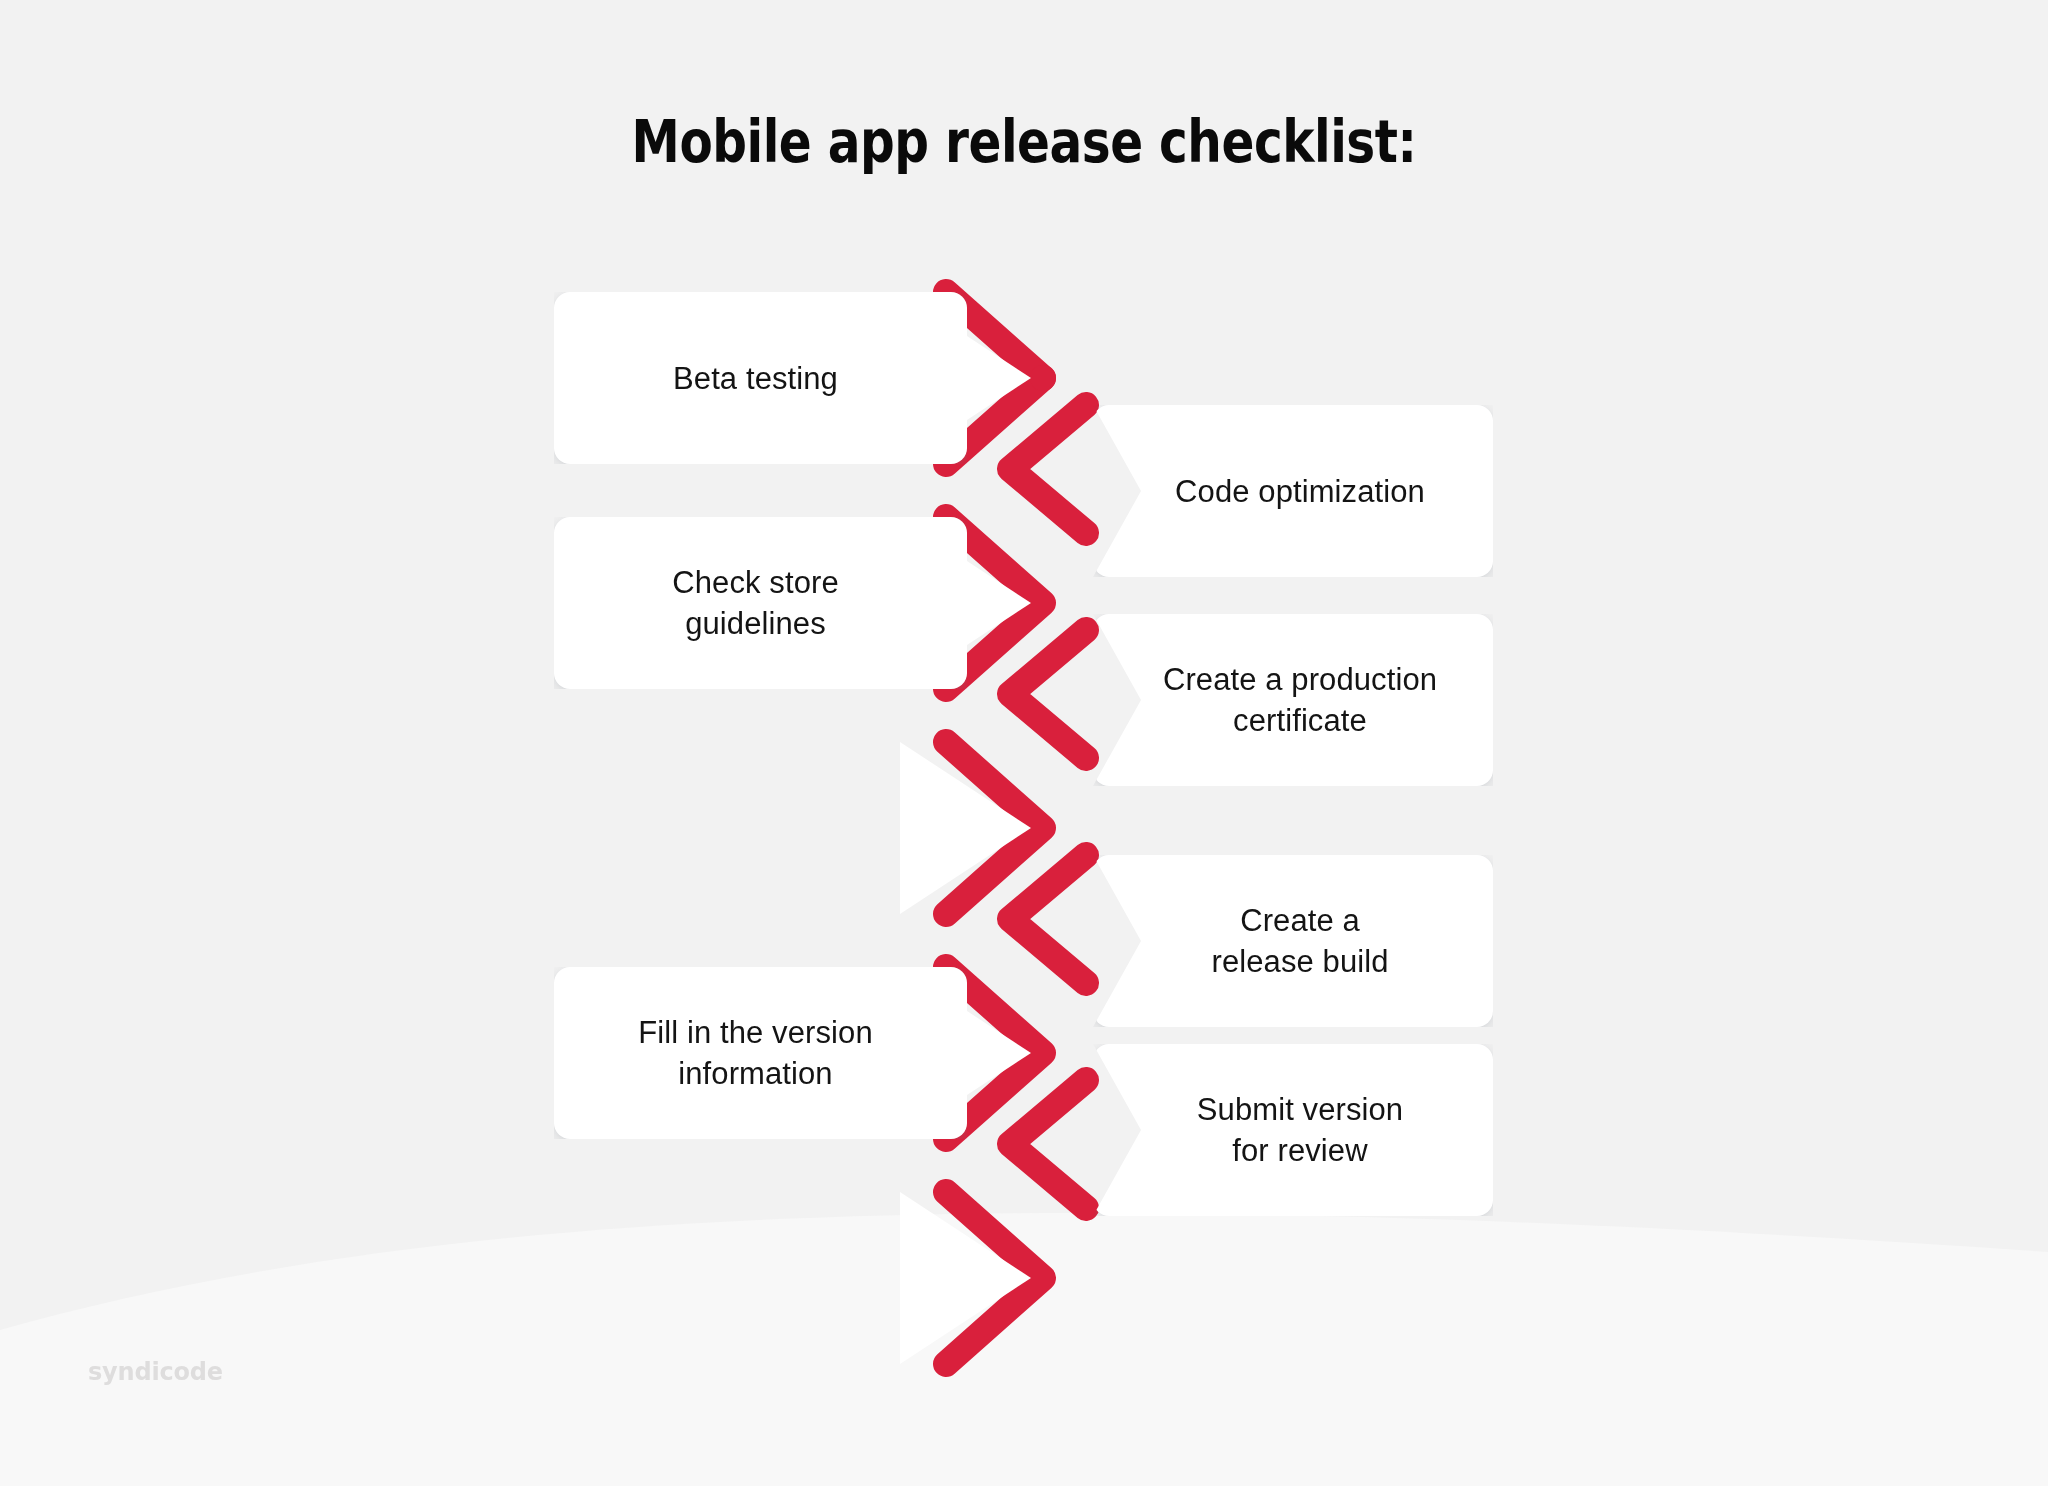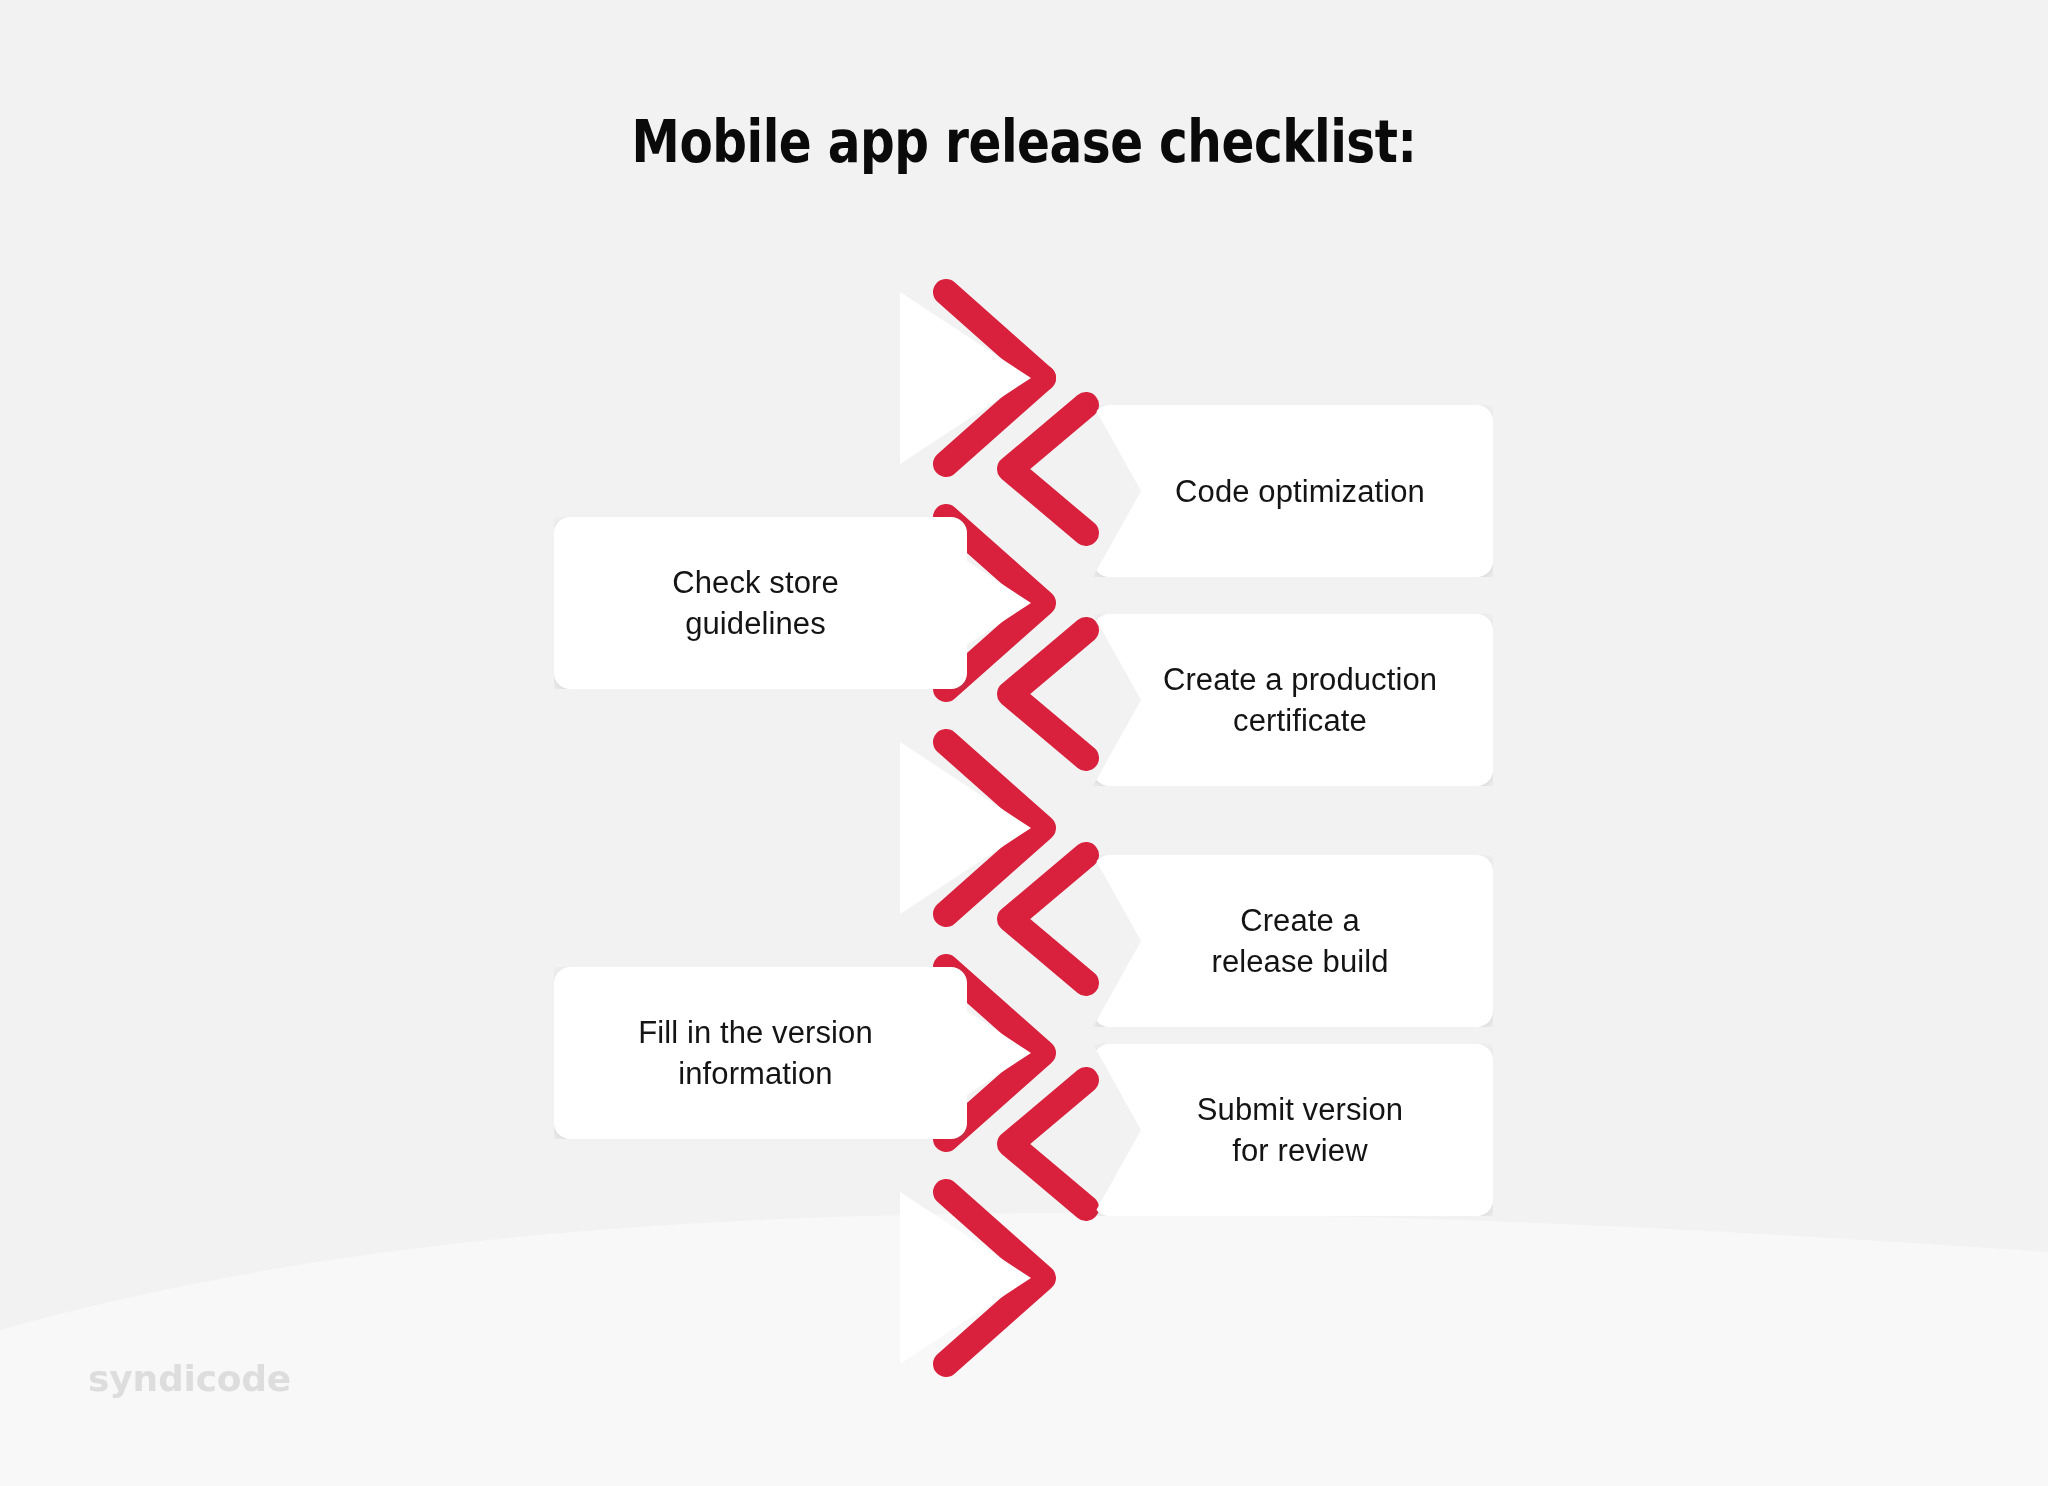--- a/index.html
+++ b/index.html
@@ -92,21 +92,21 @@
       48px 50%);
     border-radius:16px;
   }
   .node.left{
     -webkit-clip-path:polygon(0 0, 100% 0, calc(100% - 0px) 50%, 100% 100%, 0 100%);
   }
   
   .logo{
     position:absolute;
     left:88px;top:1358px;
-    font-size:36px;
+    font-size:24px;
     font-weight:bold;
     color:#dedddd;
     letter-spacing:-0.2px;
     font-family:"DejaVu Sans","Liberation Sans",sans-serif;
   }
 </style>
 </head>
 <body>
 
 <div id="stage">
@@ -135,20 +135,23 @@
 
       <path d="M1086,405 L1010,469 L1086,533" stroke="#d9203c"></path>
       <path d="M1086,630 L1010,694 L1086,758"></path>
       <path d="M1086,855 L1010,919 L1086,983"></path>
       <path d="M1086,1080 L1010,1144 L1086,1208"></path>
     </g>
   </svg>
 
   <div class="flow">
 
+    <div class="node left" style="top:292px;height:172px;">
+      <div class="node-label">Beta testing</div>
+    </div>
 
     <div class="node left" style="top:517px;height:172px;">
       <div class="node-label">Check store
 guidelines</div>
     </div>
 
 
     <div class="node left" style="top:967px;height:172px;">
       <div class="node-label">Fill in the version
 information</div>

